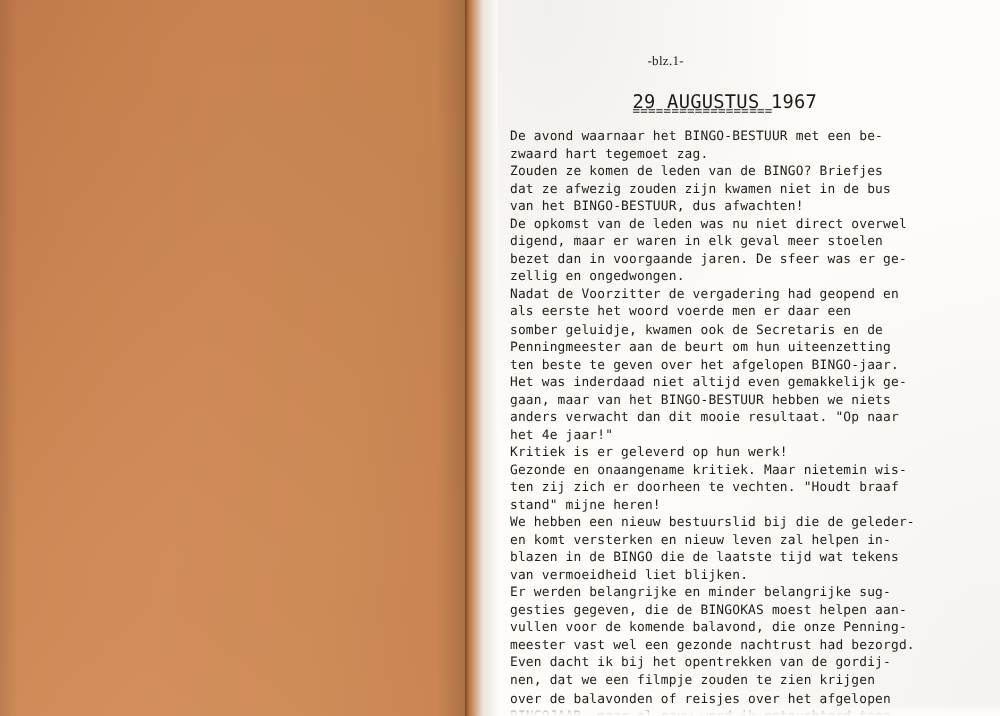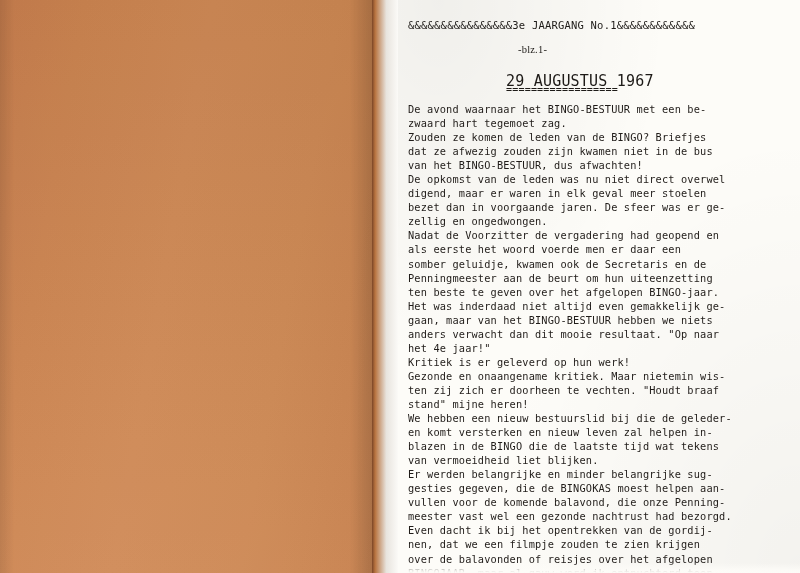--- a/index.html
+++ b/index.html
@@ -122,21 +122,20 @@
 
   <div id="cover">
     <div id="cover-texture"></div>
   </div>
 
   <div id="gutter"></div>
 
   <div id="paper">
     <div id="paper-grain"></div>
 
-    <div class="typed" id="header-line">&amp;&amp;&amp;&amp;&amp;&amp;&amp;&amp;&amp;&amp;&amp;&amp;&amp;&amp;&amp;&amp;3e JAARGANG No.1&amp;&amp;&amp;&amp;&amp;&amp;&amp;&amp;&amp;&amp;&amp;&amp;</div>
 
     <div class="typed" id="page-num">-blz.1-</div>
 
     <div class="typed" id="date-line">29 AUGUSTUS 1967</div>
 
     <div id="date-underline">==================</div>
 
     <div id="body-text">De avond waarnaar het BINGO-BESTUUR met een be-
 zwaard hart tegemoet zag.
 Zouden ze komen de leden van de BINGO? Briefjes

